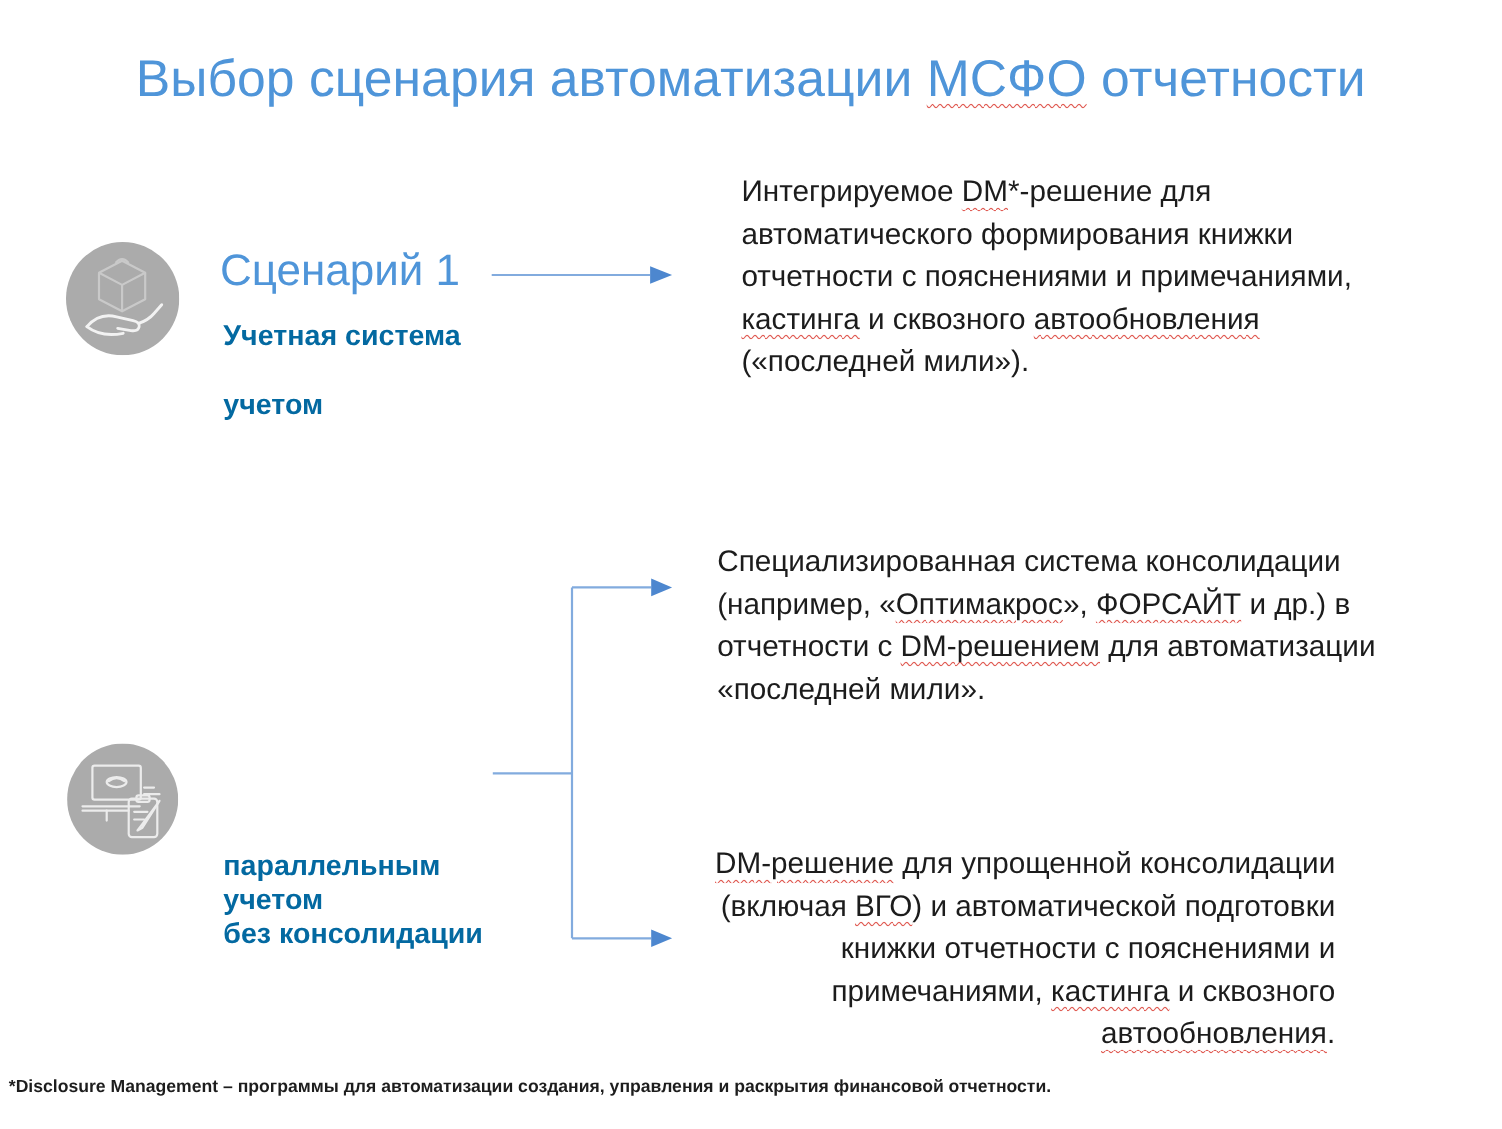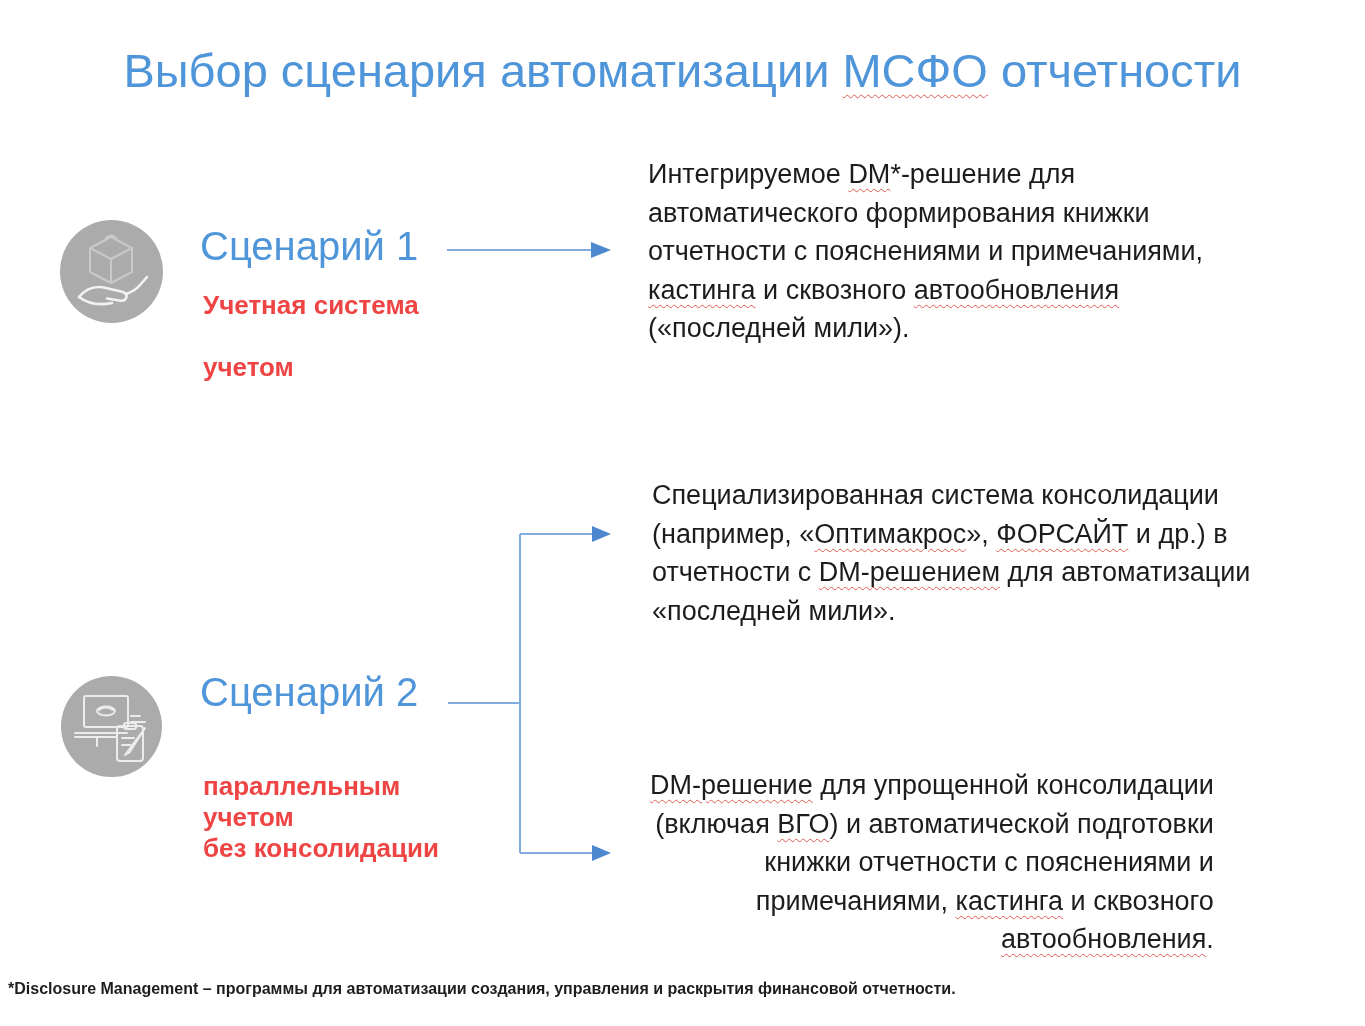--- a/index.html
+++ b/index.html
@@ -23,33 +23,33 @@
     position:absolute;
     font-size:40px;font-weight:400;line-height:48px;
     color:var(--accent,#4f95d9);
     white-space:nowrap;
   }
   .h1pos{left:200px;top:222px;}
   .h2pos{left:200px;top:668px;}
   .scenario-label{
     position:absolute;
     font-size:26px;font-weight:700;line-height:31px;
-    color:#ef4444;
+    color:#0369a1;
     white-space:nowrap;
   }
   .l1pos{left:203px;top:290px;}
   .l2pos{left:203px;top:740px;}
   .para{
     position:absolute;
     font-size:27px;font-weight:400;line-height:38.6px;
     color:var(--body-text,#1c1c1c);
     white-space:nowrap;
   }
-  .p1pos{left:648px;top:155px;}
-  .p2pos{left:652px;top:476px;}
+  .p1pos{left:674px;top:155px;}
+  .p2pos{left:652px;top:491px;}
   .p3pos{left:650px;top:766px;text-align:right;}
   .footnote{
     position:absolute;left:8px;top:980px;
     font-size:16px;font-weight:600;color:#1d1d1d;
     white-space:nowrap;
   }
   .icon-circle{position:absolute;}
   .ic1{left:60px;top:220px;}
   .ic2{left:61px;top:676px;}
   .connector{position:absolute;}
@@ -112,21 +112,20 @@
         <line x1="70" y1="46" x2="84" y2="46"></line>
         <rect x="56" y="50" width="26" height="35" rx="3"></rect>
         <rect x="63" y="47" width="12" height="6" rx="2"></rect>
         <line x1="61" y1="62" x2="73" y2="62"></line>
         <line x1="61" y1="69" x2="70" y2="69"></line>
         <path d="M84 52 L67 75 l-3 4 l4.5 -2.5 z"></path>
       </g>
     </svg>
   </div>
 
-  <div class="scenario-heading h2pos">Сценарий 2</div>
   <div class="scenario-label l2pos"><br><span>параллельным</span><br><span>учетом</span><br><span>без консолидации</span></div>
 
   <svg class="connector branches" width="185" height="352" viewBox="0 0 185 352">
     <g stroke="var(--connector,#82abde)" stroke-width="2" fill="none">
       <line x1="8" y1="183" x2="80" y2="183"></line>
       <polyline points="80,14 80,333"></polyline>
       <line x1="80" y1="14" x2="152" y2="14"></line>
       <line x1="80" y1="333" x2="152" y2="333"></line>
     </g>
     <polygon points="152,6 171,14 152,22" fill="var(--arrowhead,#4d87cf)"></polygon>

